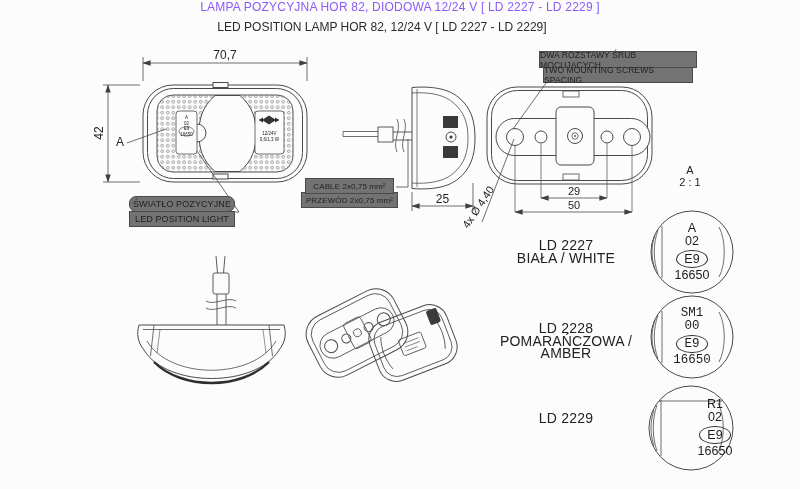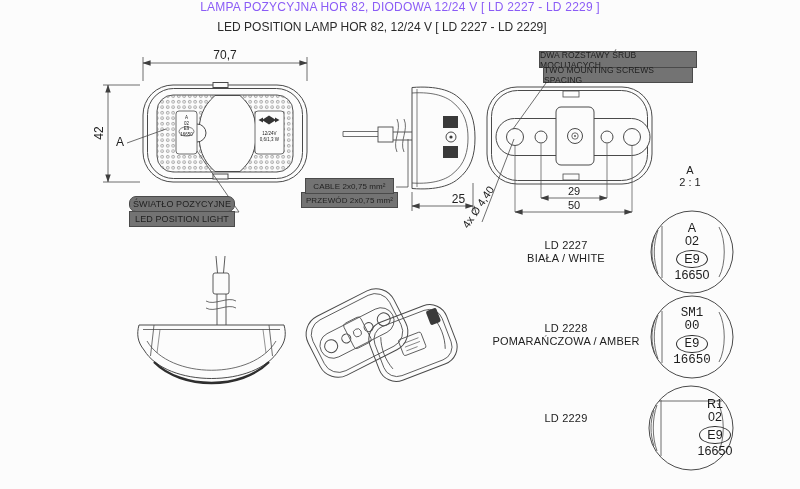--- a/index.html
+++ b/index.html
@@ -19,21 +19,21 @@
     font-size:8.5px;letter-spacing:0.1px;color:#222;
   }
   .dim{font-size:12px;color:#222;}
   .dim-sm{font-size:11px;color:#222;}
   .rot90{transform:rotate(-90deg);transform-origin:center;}
   .rot56{transform:rotate(-56deg);transform-origin:center;}
   .title1{font-size:12px;color:#8b5cf6;letter-spacing:0.2px;}
   .title2{font-size:12px;color:#2a2a2a;}
   .variant{
     z-index:2;width:170px;text-align:center;
-    font-size:11px;line-height:12.5px;color:#222;letter-spacing:0.2px;
+    font-size:14px;line-height:12.5px;color:#222;letter-spacing:0.2px;
   }
   .detailstack{
     z-index:2;width:80px;height:80px;
     display:flex;flex-direction:column;align-items:center;justify-content:center;
     font-size:12.5px;line-height:13px;color:#1c1c1c;
   }
   .eoval{
     border:1.5px solid #2e2e2e;border-radius:50%;
     padding:1px 7px;margin:1.5px 0;font-size:12.5px;line-height:14px;
   }
@@ -199,21 +199,21 @@
 <div class="tinytxt abs" style="left:255px;top:131px;width:29px;">
   <div>12/24V</div>
   <div>0,6/1,3 W</div>
 </div>
 
 <div class="abs boxlabel" style="left:129px;top:196px;width:104px;height:14px;font-size:9px;border-radius:7px;">ŚWIATŁO POZYCYJNE</div>
 <div class="abs boxlabel" style="left:129px;top:211px;width:104px;height:14px;font-size:9px;">LED POSITION LIGHT</div>
 
 <div class="abs boxlabel" style="left:301px;top:163px;width:95px;height:14px;font-size:8px;margin-top:29px;">PRZEWÓD 2x0,75 mm²</div>
 <div class="abs boxlabel" style="left:305px;top:178px;width:87px;height:14px;font-size:8px;">CABLE 2x0,75 mm²</div>
-<div class="txt dim ctr" style="left:436px;top:192px;width:45px;">25</div>
+<div class="txt dim ctr" style="left:420px;top:192px;width:45px;">25</div>
 
 <div class="abs boxlabel" style="left:539px;top:51px;width:156px;height:15px;">DWA ROZSTAWY ŚRUB MOCUJĄCYCH</div>
 <div class="abs boxlabel" style="left:543px;top:67px;width:148px;height:14px;">TWO MOUNTING SCREWS SPACING</div>
 <div class="txt dim-sm ctr" style="left:554px;top:185px;width:40px;">29</div>
 <div class="txt dim-sm ctr" style="left:554px;top:199px;width:40px;">50</div>
 <div class="txt dim-sm ctr rot56" style="left:443px;top:201px;width:70px;">4x Ø 4,40</div>
 
 <div class="txt dim-sm ctr" style="left:678px;top:164px;width:24px;">A</div>
 <div class="txt dim-sm ctr" style="left:674px;top:176px;width:32px;">2 : 1</div>
 

